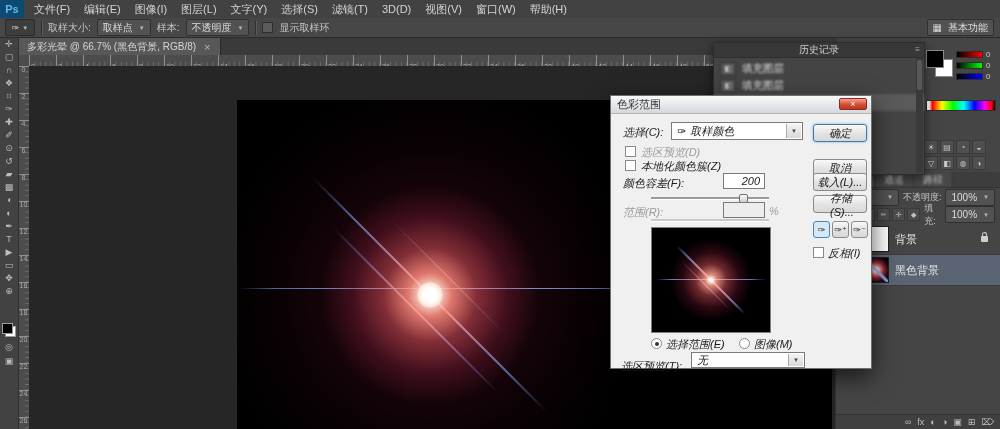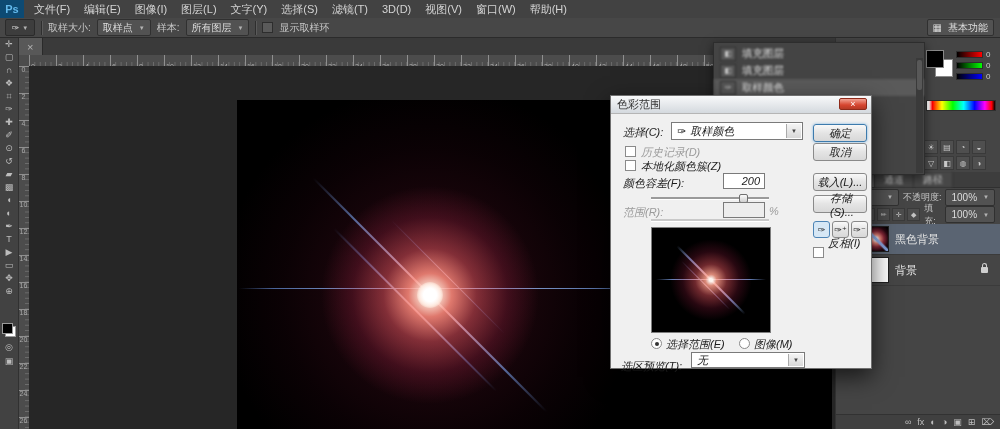--- a/index.html
+++ b/index.html
@@ -216,21 +216,21 @@
       <span class="arr">▼</span>
     </span>
     <span class="opt-sep"></span>
     <span>取样大小:</span>
     <span class="dcombo">
       <span>取样点</span>
       <span class="arr">▼</span>
     </span>
     <span>样本:</span>
     <span class="dcombo">
-      <span>所有图层</span>
+      <span>不透明度</span>
       <span class="arr">▼</span>
     </span>
     <span class="opt-sep"></span>
     <span class="mini-cbox"></span>
     <span>显示取样环</span>
     <span class="dcombo workspace">
       <span>▦</span>
       <span>基本功能</span>
     </span>
   </div>
@@ -262,20 +262,21 @@
       <span class="f"></span>
       <span class="b"></span>
     </div>
     <div class="tb-extra" style="top:304px;">◎</div>
     <div class="tb-extra" style="top:318px;">▣</div>
   </div>
 
   <div class="work-area">
     <div class="tab-bar">
       <div class="doc-tab">
+        <span>多彩光晕 @ 66.7% (黑色背景, RGB/8)</span>
         <span class="tab-close">×</span>
       </div>
     </div>
     <div class="ruler-corner"></div>
     <div class="h-ruler">
       <div id="h-ruler-nums"><span class="hnum">0</span><span class="hnum">2</span><span class="hnum">4</span><span class="hnum">6</span><span class="hnum">8</span><span class="hnum">10</span><span class="hnum">12</span><span class="hnum">14</span><span class="hnum">16</span><span class="hnum">18</span><span class="hnum">20</span><span class="hnum">22</span><span class="hnum">24</span><span class="hnum">26</span><span class="hnum">28</span><span class="hnum">30</span><span class="hnum">32</span><span class="hnum">34</span><span class="hnum">36</span><span class="hnum">38</span><span class="hnum">40</span><span class="hnum">42</span><span class="hnum">44</span><span class="hnum">46</span><span class="hnum">48</span><span class="hnum">50</span><span class="hnum">52</span><span class="hnum">54</span><span class="hnum">56</span><span class="hnum">58</span></div>
     </div>
     <div class="v-ruler">
       <div id="v-ruler-nums">
           <span class="vnum">0</span>
@@ -369,48 +370,52 @@
           <span class="lockico">✛</span>
           <span class="lockico">◆</span>
         </span>
       <span>填充:</span>
       <span class="dcombo">
         <span>100%</span>
         <span class="arr">▼</span>
       </span>
     </div>
     <div class="layer-list">
-      <div class="layer-row selected">
-        <span class="eye">
-            <span class="eye-glyph"></span>
-          </span>
-        <span class="lthumb flare"></span>
-        <span>黑色背景</span>
-      </div>
       <div class="layer-row">
         <span class="eye">
             <span class="eye-glyph"></span>
           </span>
         <span class="lthumb"></span>
         <span>背景</span>
         <span class="padlock"></span>
+      </div>
+      <div class="layer-row selected">
+        <span class="eye">
+            <span class="eye-glyph"></span>
+          </span>
+        <span class="lthumb flare"></span>
+        <span>黑色背景</span>
       </div>
     </div>
     <div class="layers-bottom" id="layers-bottom">
         <span class="lbico">∞</span>
         <span class="lbico">fx</span>
         <span class="lbico">◐</span>
         <span class="lbico">◑</span>
         <span class="lbico">▣</span>
         <span class="lbico">⊞</span>
         <span class="lbico">⌦</span>
       </div>
   </div>
 
   <div class="history-panel">
+    <div class="hist-header">
+      <span>历史记录</span>
+      <span class="hist-menu-icon">≡</span>
+    </div>
     <div id="history-items">
         <div class="hist-item blurred">
           <span class="hist-ico">◧</span>
           <span>填充图层</span>
         </div>
         <div class="hist-item blurred">
           <span class="hist-ico">◧</span>
           <span>填充图层</span>
         </div>
         <div class="hist-item blurred selected">
@@ -430,21 +435,21 @@
     </div>
     <div class="dlg-body">
       <span class="lbl" style="left:12px;top:12px;">选择(C):</span>
       <span class="combo" style="left:60px;top:9px;width:132px;">
         <span>✑</span>
         <span>取样颜色</span>
         <span class="carr">▼</span>
       </span>
 
       <span class="cbox" style="left:14px;top:33px;"></span>
-      <span class="lbl dis" style="left:30px;top:32px;">历史记录(D)</span>
+      <span class="lbl dis" style="left:30px;top:32px;">选区预览(D)</span>
       <span class="cbox" style="left:14px;top:47px;"></span>
       <span class="lbl" style="left:30px;top:46px;">本地化颜色簇(Z)</span>
 
       <span class="lbl" style="left:12px;top:63px;">颜色容差(F):</span>
       <span class="tinput" style="left:112px;top:60px;width:42px;">200</span>
       <span class="slider" style="left:40px;top:80px;width:118px;">
         <span class="track"></span>
         <span class="thumb" style="left:88px;"></span>
       </span>
 
@@ -469,26 +474,26 @@
       <span class="radio" style="left:128px;top:225px;"></span>
       <span class="lbl" style="left:143px;top:224px;">图像(M)</span>
 
       <span class="lbl" style="left:10px;top:246px;">选区预览(T):</span>
       <span class="combo" style="left:80px;top:239px;width:114px;height:16px;">
         <span>无</span>
         <span class="carr">▼</span>
       </span>
 
       <span class="wbtn default" style="left:202px;top:11px;">确定</span>
-      <span class="wbtn" style="left:202px;top:30px;">取消</span>
+      <span class="wbtn" style="left:202px;top:46px;">取消</span>
       <span class="wbtn" style="left:202px;top:60px;">载入(L)...</span>
       <span class="wbtn" style="left:202px;top:82px;padding-left:16px;">存储(S)...</span>
       <span id="dropper-row">
           <span class="wbtn dropbtn pressed">✑</span>
           <span class="wbtn dropbtn">✑⁺</span>
           <span class="wbtn dropbtn">✑⁻</span>
         </span>
       <span class="cbox" style="left:202px;top:134px;"></span>
-      <span class="lbl" style="left:217px;top:123px;">反相(I)</span>
+      <span class="lbl" style="left:217px;top:133px;">反相(I)</span>
     </div>
   </div>
 
 </div>
 
 </body></html>

